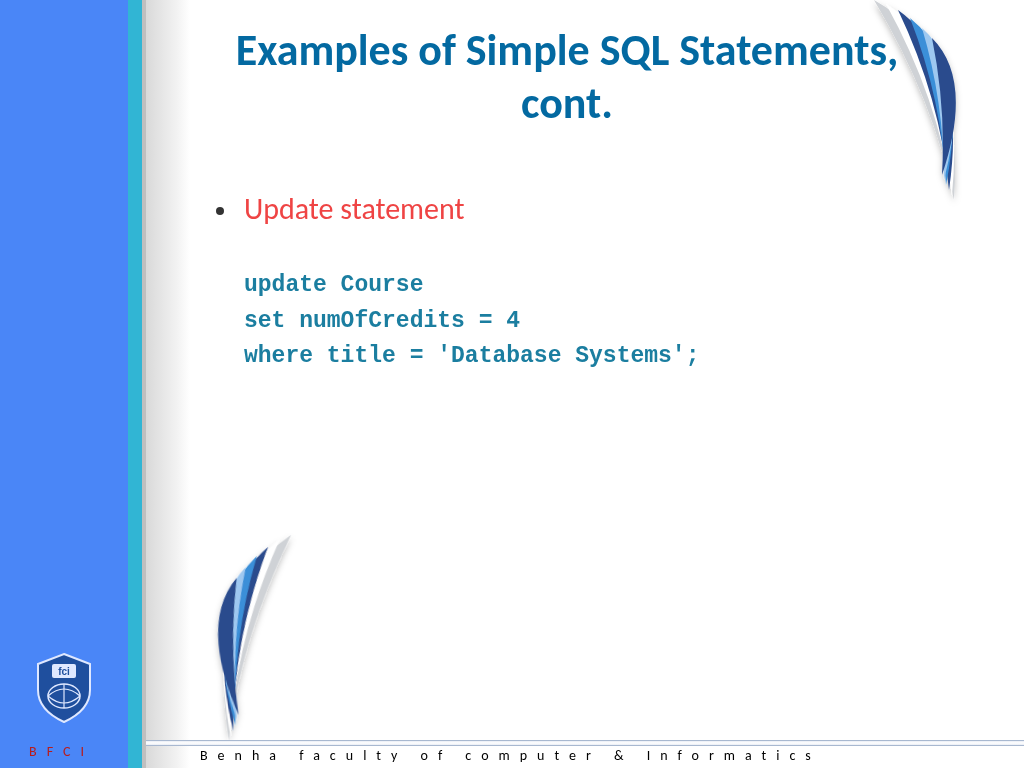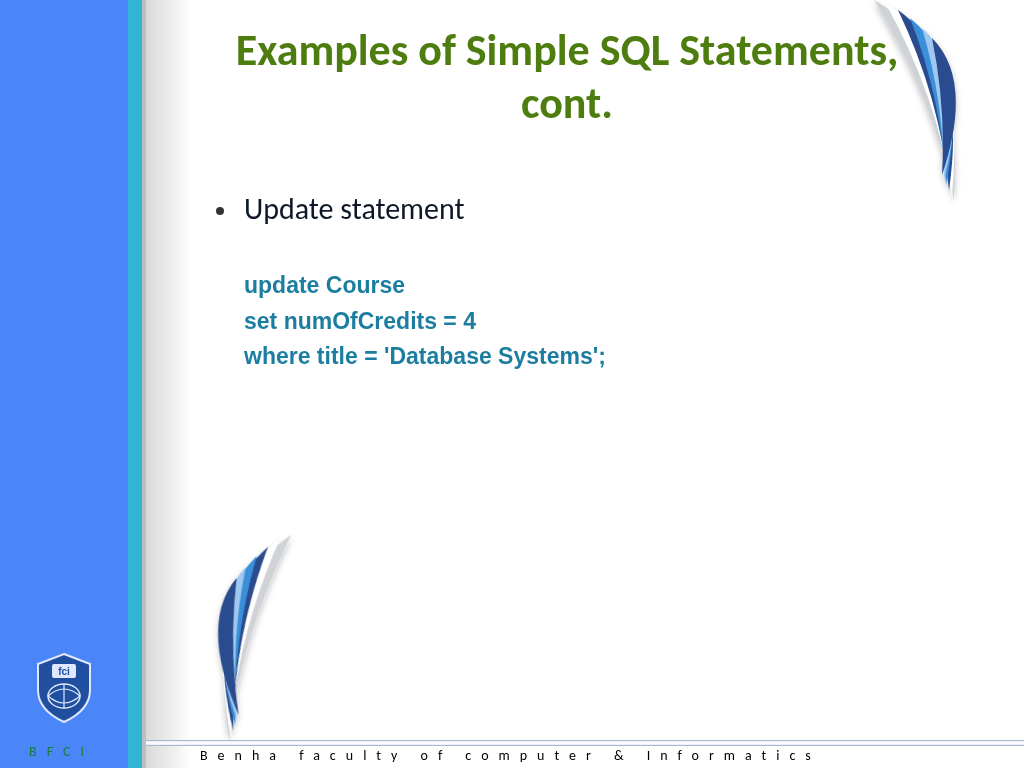--- a/index.html
+++ b/index.html
@@ -36,46 +36,46 @@
     position: absolute;
     left: 146px; top: 0;
     width: 44px;
     height: 768px;
     background: linear-gradient(to right, #d9d9d9, #f2f2f2 70%, #fff);
   }
   .title {
     position: absolute;
     left: 190px; right: 80px; top: 24px;
     text-align: center;
-    color: #4d7c0f;
+    color: #0369a1;
     font-size: 44px;
     font-weight: 700;
     line-height: 1.2;
   }
   .bullet-row {
     position: absolute;
     left: 216px; top: 190px;
     display: flex;
     align-items: center;
     gap: 20px;
   }
   .bullet-dot {
     width: 8px; height: 8px; border-radius: 50%;
     background: #333;
     margin-top: 4px;
     flex-shrink: 0;
   }
   .bullet-text {
-    color: #0f172a;
+    color: #ef4444;
     font-size: 30px;
   }
   .code {
     position: absolute;
     left: 244px; top: 268px;
-    font-family: Liberation Sans, sans-serif;
+    font-family: Liberation Mono, monospace;
     font-size: 23px;
     font-weight: 700;
     color: #1b7ea0;
     line-height: 1.55;
     white-space: pre;
   }
   .footer-bar {
     position: absolute;
     left: 146px; right: 0; bottom: 22px;
     height: 6px;
@@ -88,21 +88,21 @@
     left: 200px; right: 40px; bottom: 4px;
     color: #000000;
     font-size: 14px;
     letter-spacing: 10px;
     white-space: nowrap;
   }
   .side-label {
     position: absolute;
     left: 0; width: 123px; bottom: 8px;
     text-align: center;
-    color: #15803d;
+    color: #b91c1c;
     font-size: 14px;
     letter-spacing: 10px;
     margin-top: 32px;
   }
   .logo {
     position: absolute;
     left: 34px; bottom: 44px;
     width: 60px; height: 72px;
   }
   .swoosh-tr {

